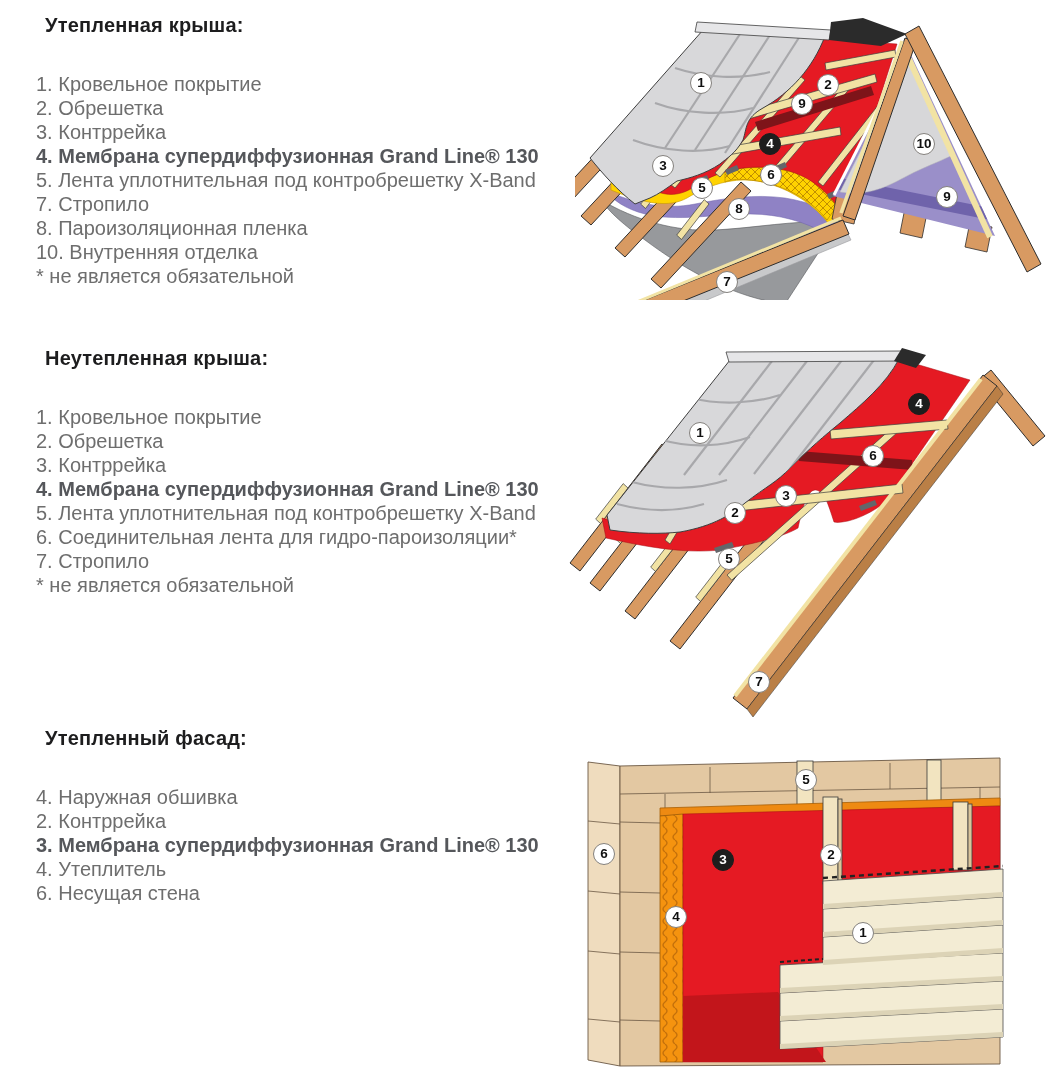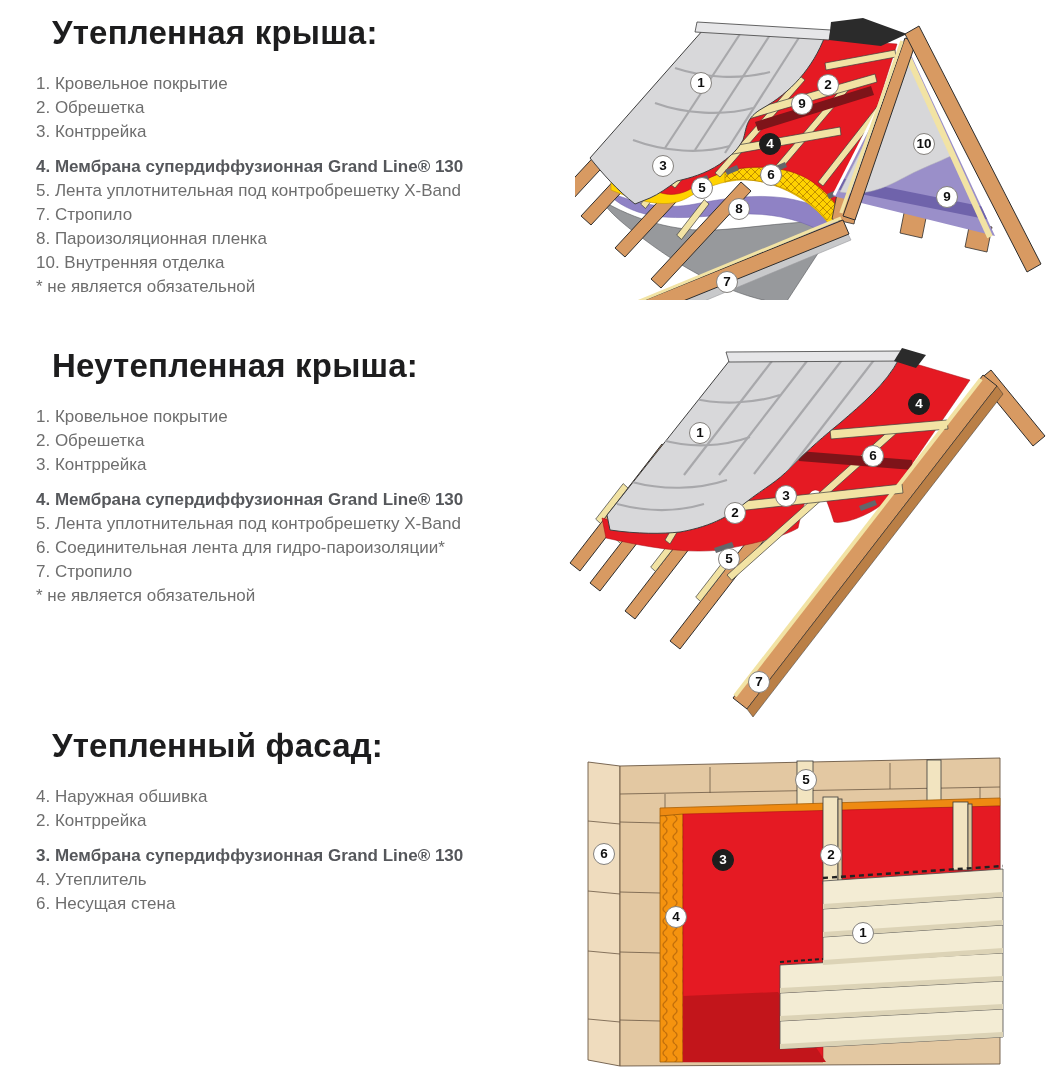--- a/index.html
+++ b/index.html
@@ -1,29 +1,29 @@
 <!DOCTYPE html>
 <html><head>
 <meta charset="utf-8">
 <style>
   html,body{margin:0;padding:0;background:#fff;}
   body{width:1058px;height:1083px;position:relative;overflow:hidden;
        font-family:"Liberation Sans","DejaVu Sans",sans-serif;}
-  .sec-heading{position:absolute;left:52px;margin:0;font-size:33px;font-weight:bold;
+  .sec-heading{position:absolute;left:45px;margin:0;font-size:20px;font-weight:bold;
        color:#1d1d1e;letter-spacing:.2px;white-space:nowrap;}
   #heading-1{top:14px}
   #heading-2{top:347px}
   #heading-3{top:727px}
   .layer-list{position:absolute;left:36px;margin:0;padding:0;list-style:none;
-       font-size:17px;color:#6e6e6e;}
+       font-size:20px;color:#6e6e6e;}
   #list-1{top:72px}
   #list-2{top:405px}
   #list-3{top:785px}
   .layer-list li{height:24px;line-height:24px;white-space:nowrap;}
-  .layer-list li.bold{font-weight:bold;color:#55575b;margin-top:11px;}
+  .layer-list li.bold{font-weight:bold;color:#55575b;}
   .diagram{position:absolute;}
   #diagram-1{left:575px;top:8px;width:483px;height:292px;}
   #diagram-2{left:562px;top:332px;width:496px;height:385px;}
   #diagram-3{left:560px;top:744px;width:498px;height:335px;}
   .diagram svg{position:absolute;left:0;top:0;}
   .badge{position:absolute;width:22px;height:22px;border-radius:50%;
        background:#fff;border:1.6px solid #84817d;color:#101010;
        font-size:13.5px;font-weight:bold;display:flex;align-items:center;
        justify-content:center;box-sizing:border-box;line-height:1;}
   .badge.dark{background:#1d1d1d;border-color:#1d1d1d;color:#fff;}

